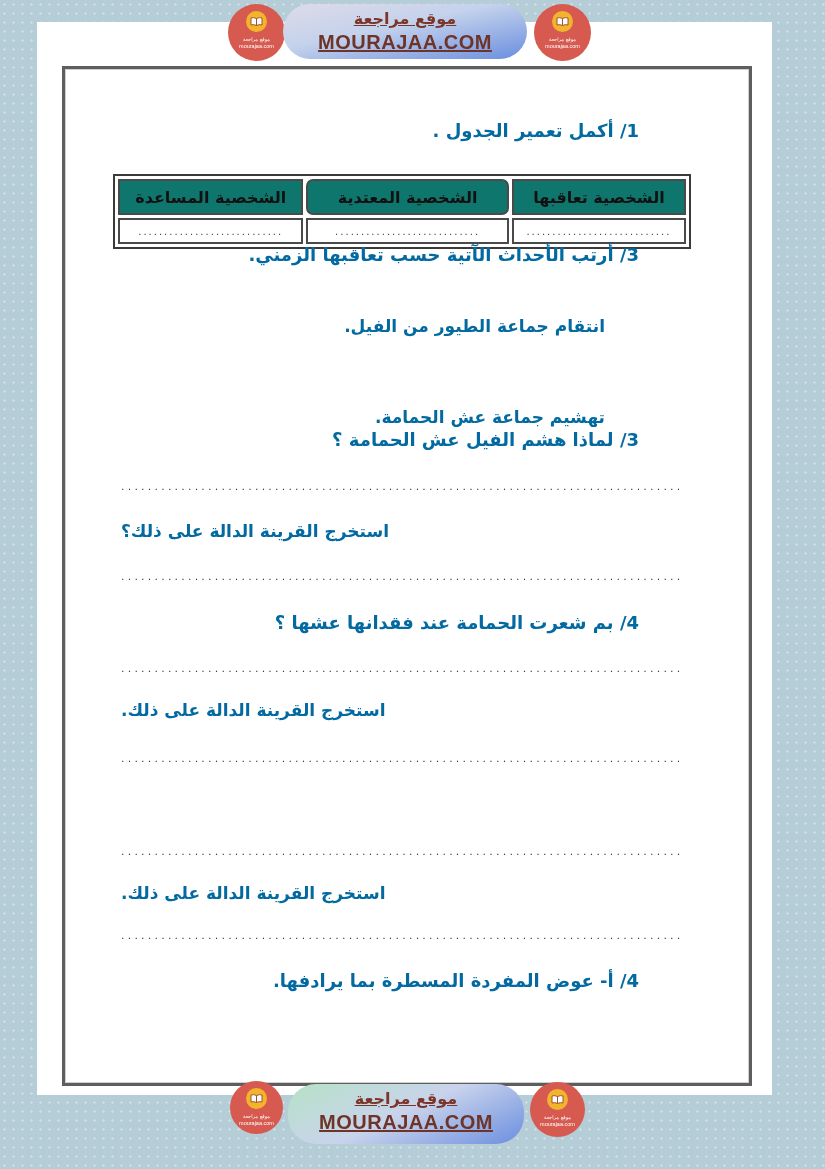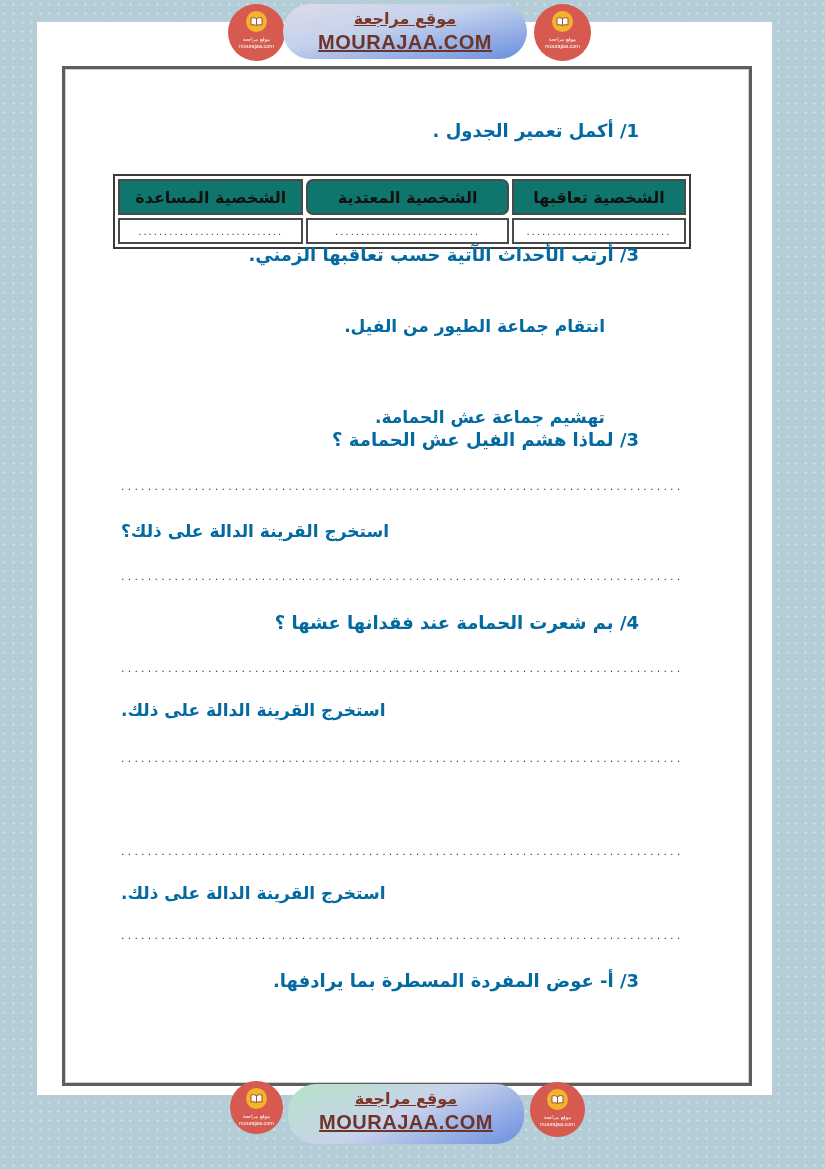--- a/index.html
+++ b/index.html
@@ -128,21 +128,21 @@
 
     <div class="row qline" style="top:543px;">4/ بم شعرت الحمامة عند فقدانها عشها ؟</div>
     <div class="row dots" style="top:593px;">...........................................................................................................................................</div>
     <div class="row followup" style="top:631px;">استخرج القرينة الدالة على ذلك.</div>
     <div class="row dots" style="top:683px;">...........................................................................................................................................</div>
 
     <div class="row dots" style="top:776px;">...........................................................................................................................................</div>
     <div class="row followup" style="top:814px;">استخرج القرينة الدالة على ذلك.</div>
     <div class="row dots" style="top:860px;">...........................................................................................................................................</div>
 
-    <div class="row qline" style="top:901px;">3/ أ- عوض المفردة المسطرة بما يرادفها.</div>
+    <div class="row qline" style="top:901px;">4/ أ- عوض المفردة المسطرة بما يرادفها.</div>
 
   </div>
 </div>
 
 <div class="logo-circle" style="left:230px;top:1081px;width:53px;height:53px;">
   <div class="logo-badge">
     <svg width="13" height="10" viewBox="0 0 13 10">
         <path d="M1 1 Q3.5 0 6.5 1.5 Q9.5 0 12 1 L12 8 Q9.5 7 6.5 8.5 Q3.5 7 1 8 Z" fill="#fff" stroke="#a0522d" stroke-width="1"></path>
         <line x1="6.5" y1="1.5" x2="6.5" y2="8.5" stroke="#a0522d" stroke-width="1"></line>
       </svg>

